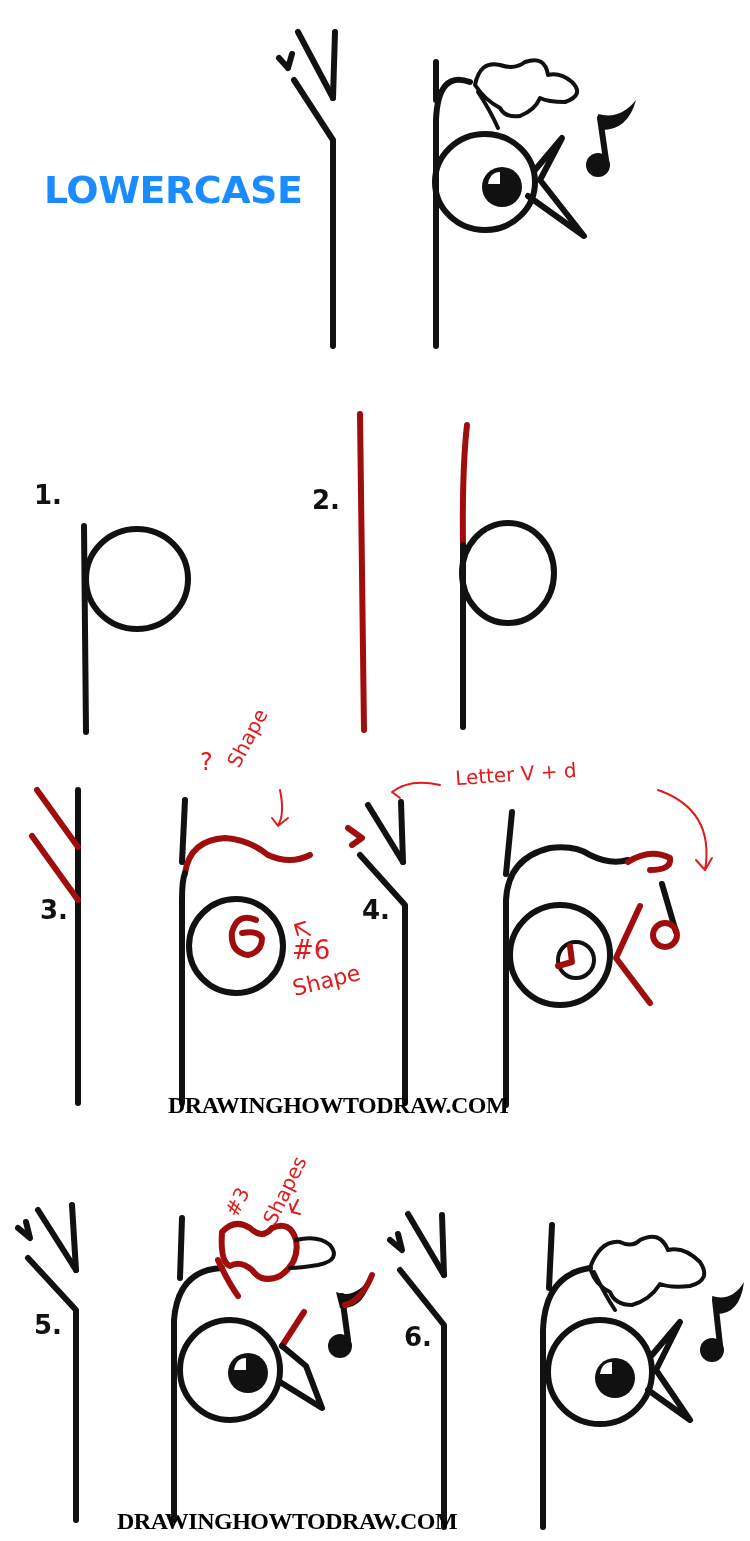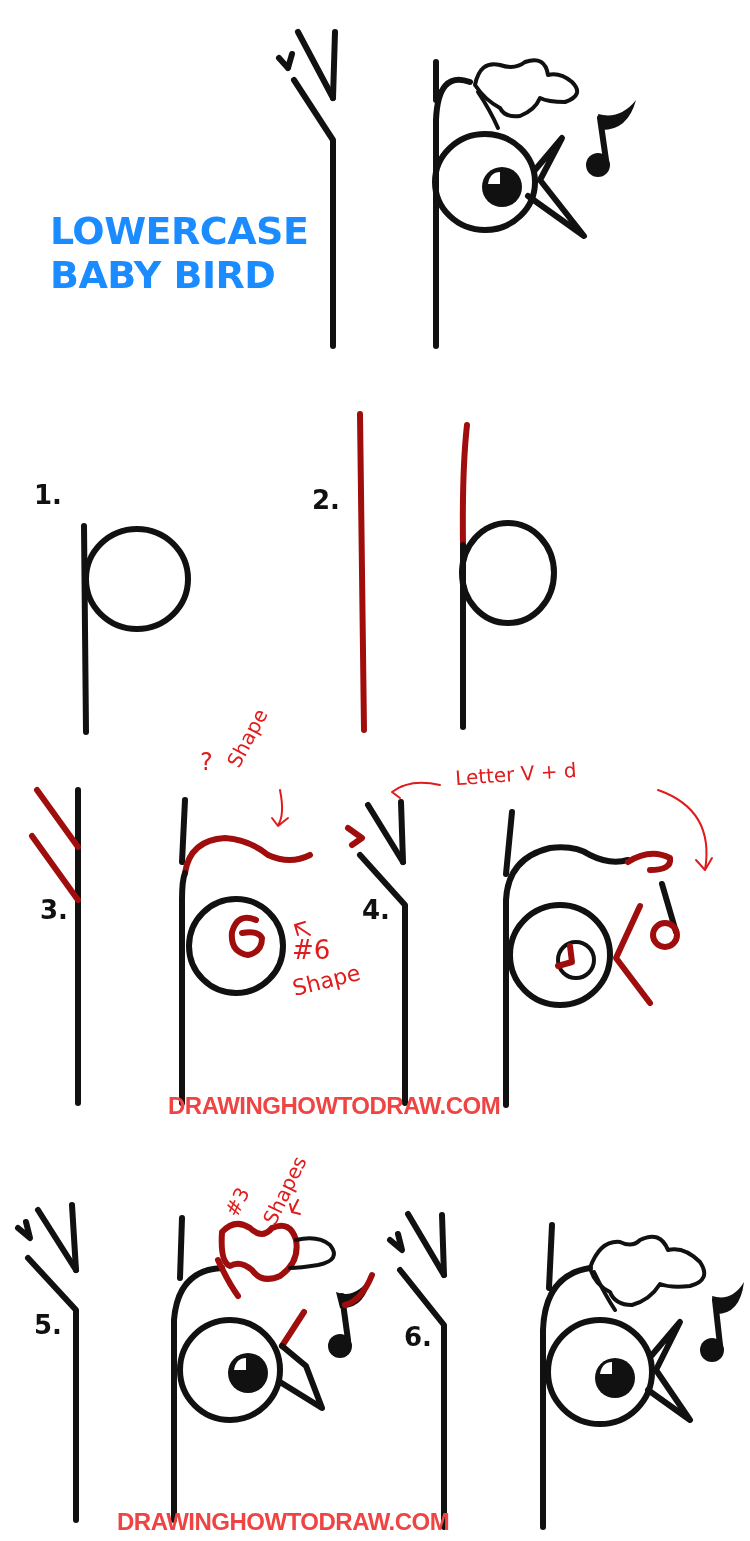--- a/index.html
+++ b/index.html
@@ -1,22 +1,22 @@
 <!DOCTYPE html>
 <html><head>
 <meta charset="utf-8">
 <style>
   html, body { margin:0; padding:0; background:#ffffff; }
   body { width:750px; height:1541px; position:relative; overflow:hidden; font-family:"DejaVu Sans", sans-serif; }
   .abs { position:absolute; }
-  .title { left:50px; top:168px; color:#1a8cff; font-family:"DejaVu Sans", sans-serif; font-weight:bold; font-size:38px; line-height:44px; letter-spacing:-0.5px;margin-top:41px; }
+  .title { left:44px; top:168px; color:#1a8cff; font-family:"DejaVu Sans", sans-serif; font-weight:bold; font-size:38px; line-height:44px; letter-spacing:-0.5px; }
   .title div { white-space:nowrap; }
   .stepnum { font-family:"DejaVu Sans", sans-serif; font-weight:bold; color:#111; font-size:26px; }
   .note { color:#e01b1b; font-family:"DejaVu Sans", sans-serif; font-size:20px; white-space:nowrap; }
-  .wm { color:#ef4444; font-family:Liberation Sans, sans-serif; font-weight:bold; font-size:24px; letter-spacing:-0.5px; white-space:nowrap; }
+  .wm { color:#000000; font-family:Liberation Serif, serif; font-weight:bold; font-size:24px; letter-spacing:-0.5px; white-space:nowrap; }
   svg { position:absolute; left:0; top:0; }
   .k { stroke:#111; stroke-width:6; fill:none; stroke-linecap:round; stroke-linejoin:round; }
   .kt { stroke:#111; stroke-width:4; fill:none; stroke-linecap:round; stroke-linejoin:round; }
   .r { stroke:#a00d0d; stroke-width:6; fill:none; stroke-linecap:round; stroke-linejoin:round; }
   .rt { stroke:#e01b1b; stroke-width:2; fill:none; stroke-linecap:round; stroke-linejoin:round; }
   .fk { fill:#111; stroke:none; }
   .wh { fill:#fff; stroke:none; }
 </style>
 </head>
 <body>
@@ -139,21 +139,20 @@
     <path class="kt" d="M590 1268 Q600 1240 620 1242 Q632 1248 640 1240 Q660 1230 668 1250 Q684 1246 700 1262 Q712 1280 690 1286 Q670 1288 660 1284 Q650 1300 632 1305 Q615 1305 610 1292 Q595 1285 590 1268 Z"></path>
     <path class="kt" d="M594 1272 Q605 1295 615 1310"></path>
     <circle class="fk" cx="712" cy="1350" r="12"></circle>
     <path class="k" d="M720 1345 L715 1300"></path>
     <path class="fk" d="M712 1296 Q732 1302 744 1282 Q740 1315 715 1314 Z"></path>
   </g>
 </svg>
 
 <div class="abs title">
   <div>LOWERCASE</div>
-  <div>BABY BIRD</div>
 </div>
 
 <div class="abs stepnum" style="left:34px; top:480px;">1.</div>
 <div class="abs stepnum" style="left:312px; top:485px;">2.</div>
 <div class="abs stepnum" style="left:40px; top:895px;">3.</div>
 <div class="abs stepnum" style="left:362px; top:895px;">4.</div>
 <div class="abs stepnum" style="left:34px; top:1310px;">5.</div>
 <div class="abs stepnum" style="left:404px; top:1322px;">6.</div>
 
 <div class="abs note" style="left:200px; top:748px; font-size:24px;">?</div>

